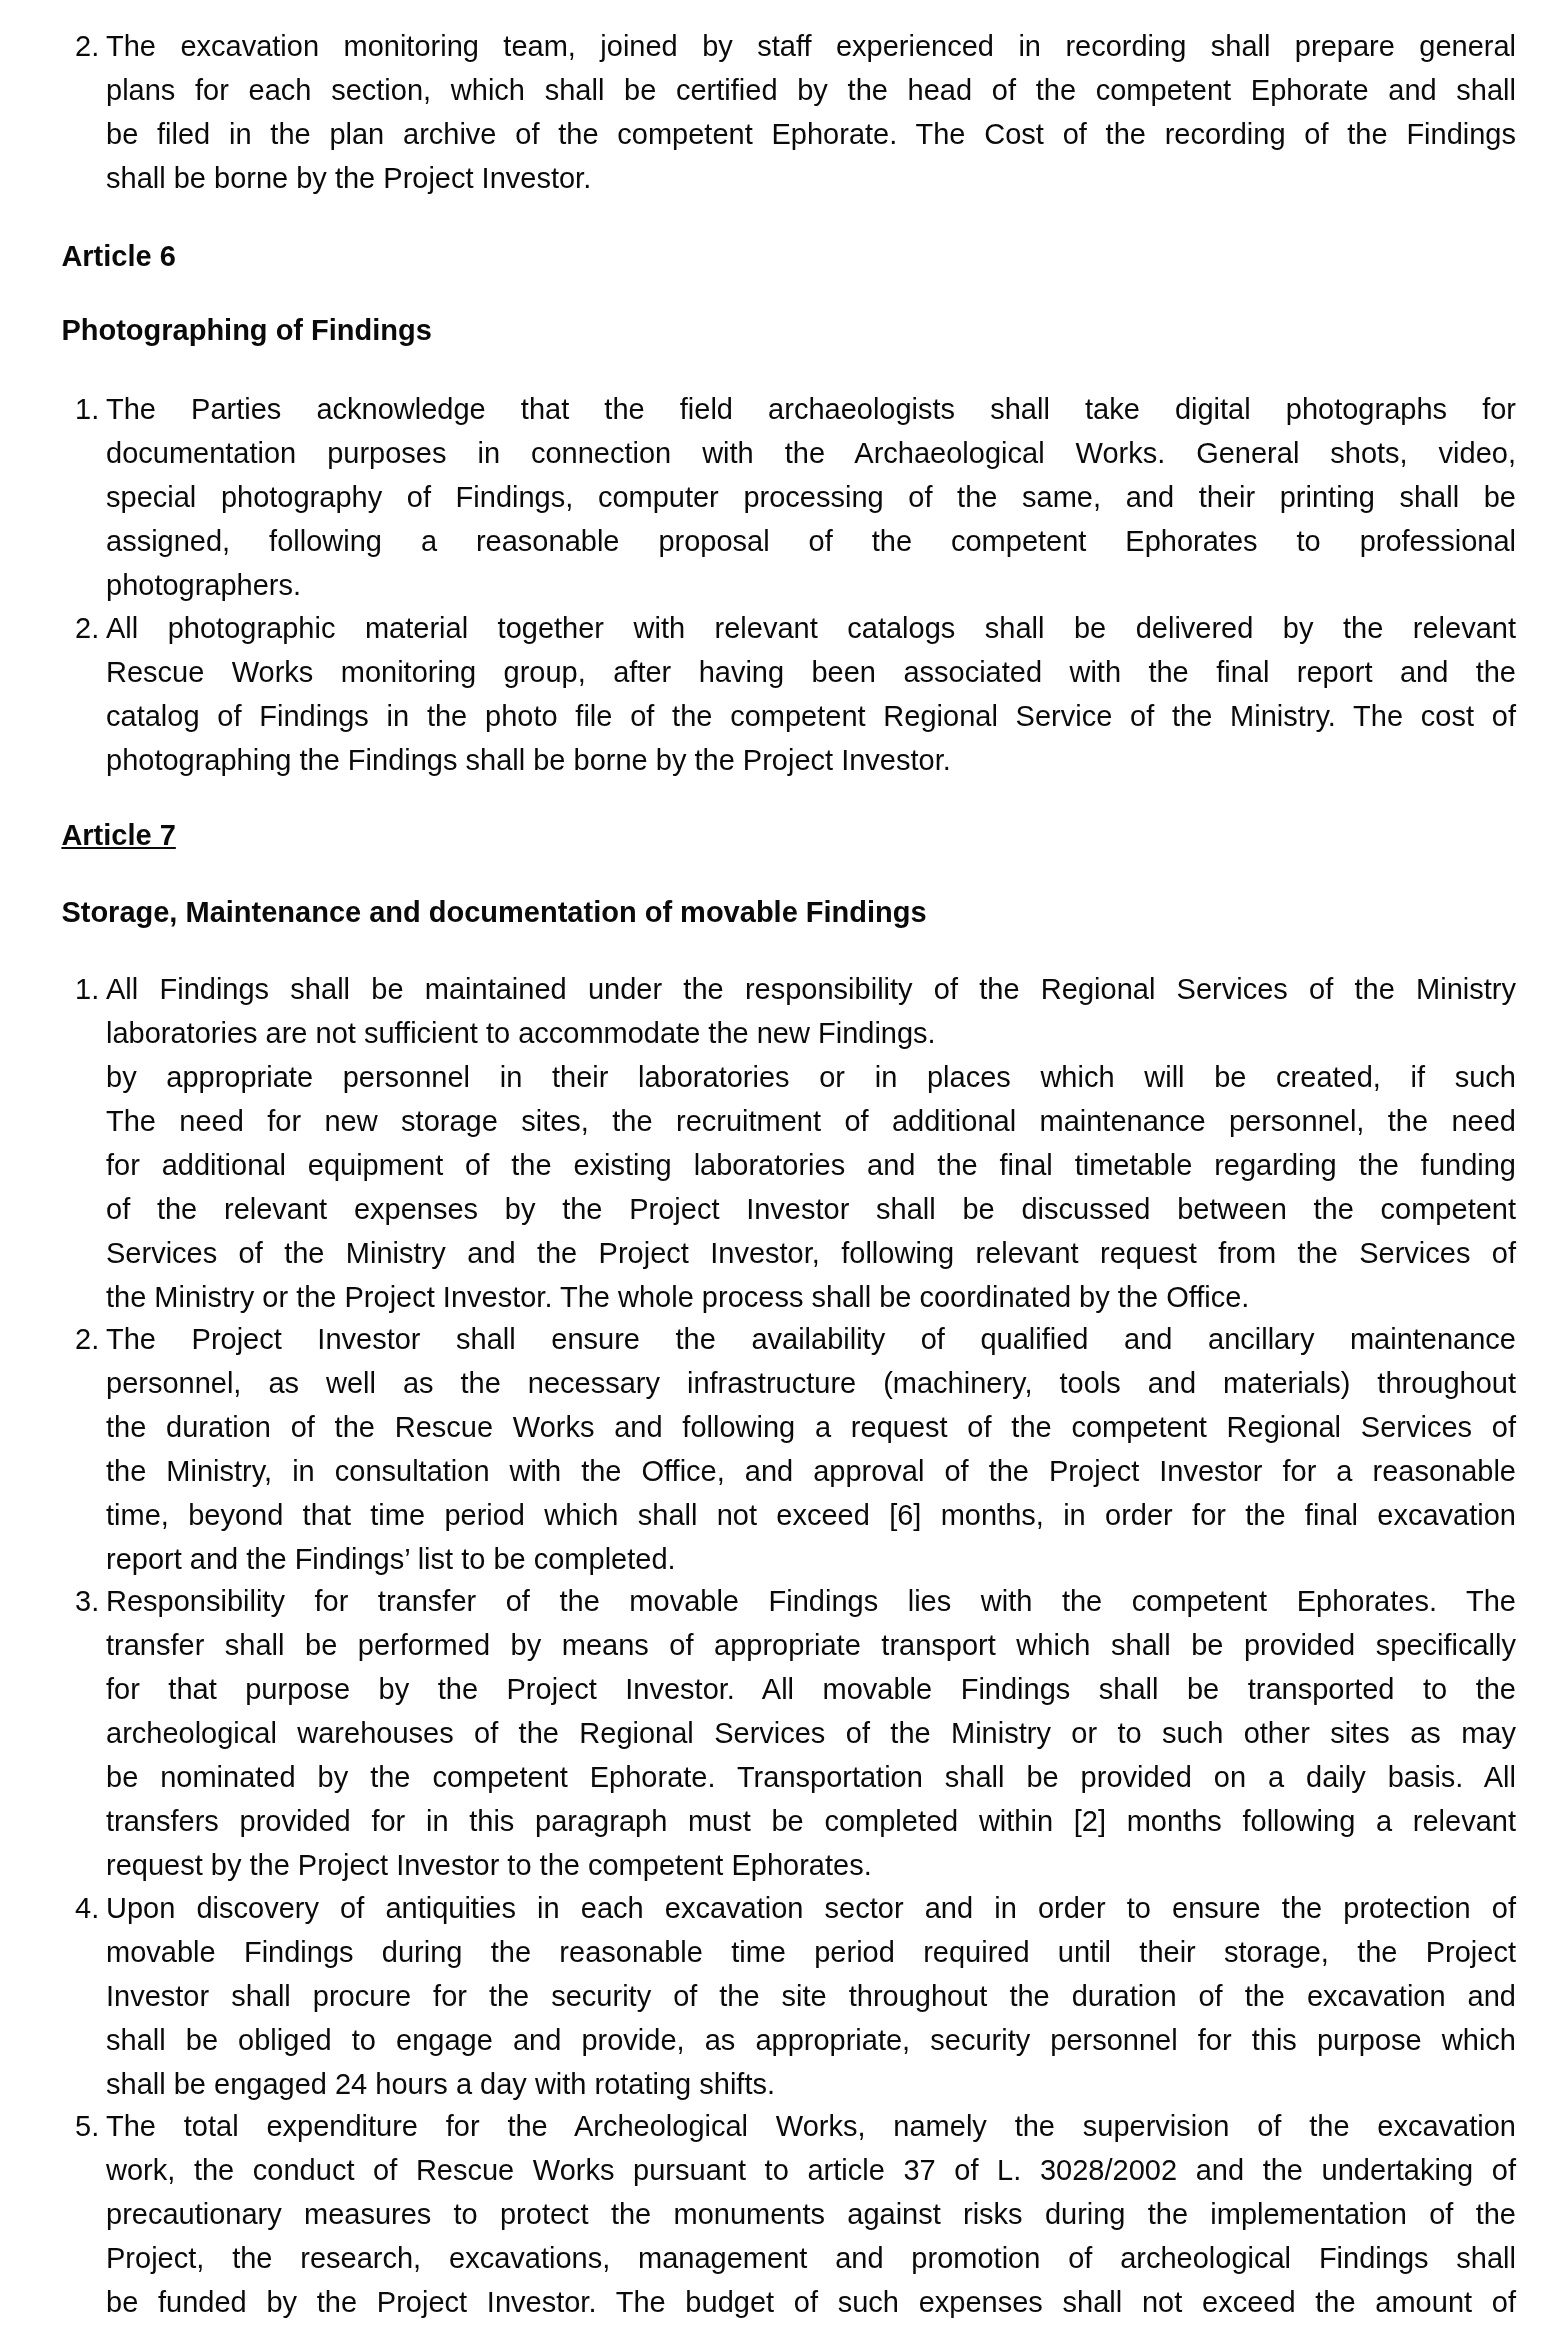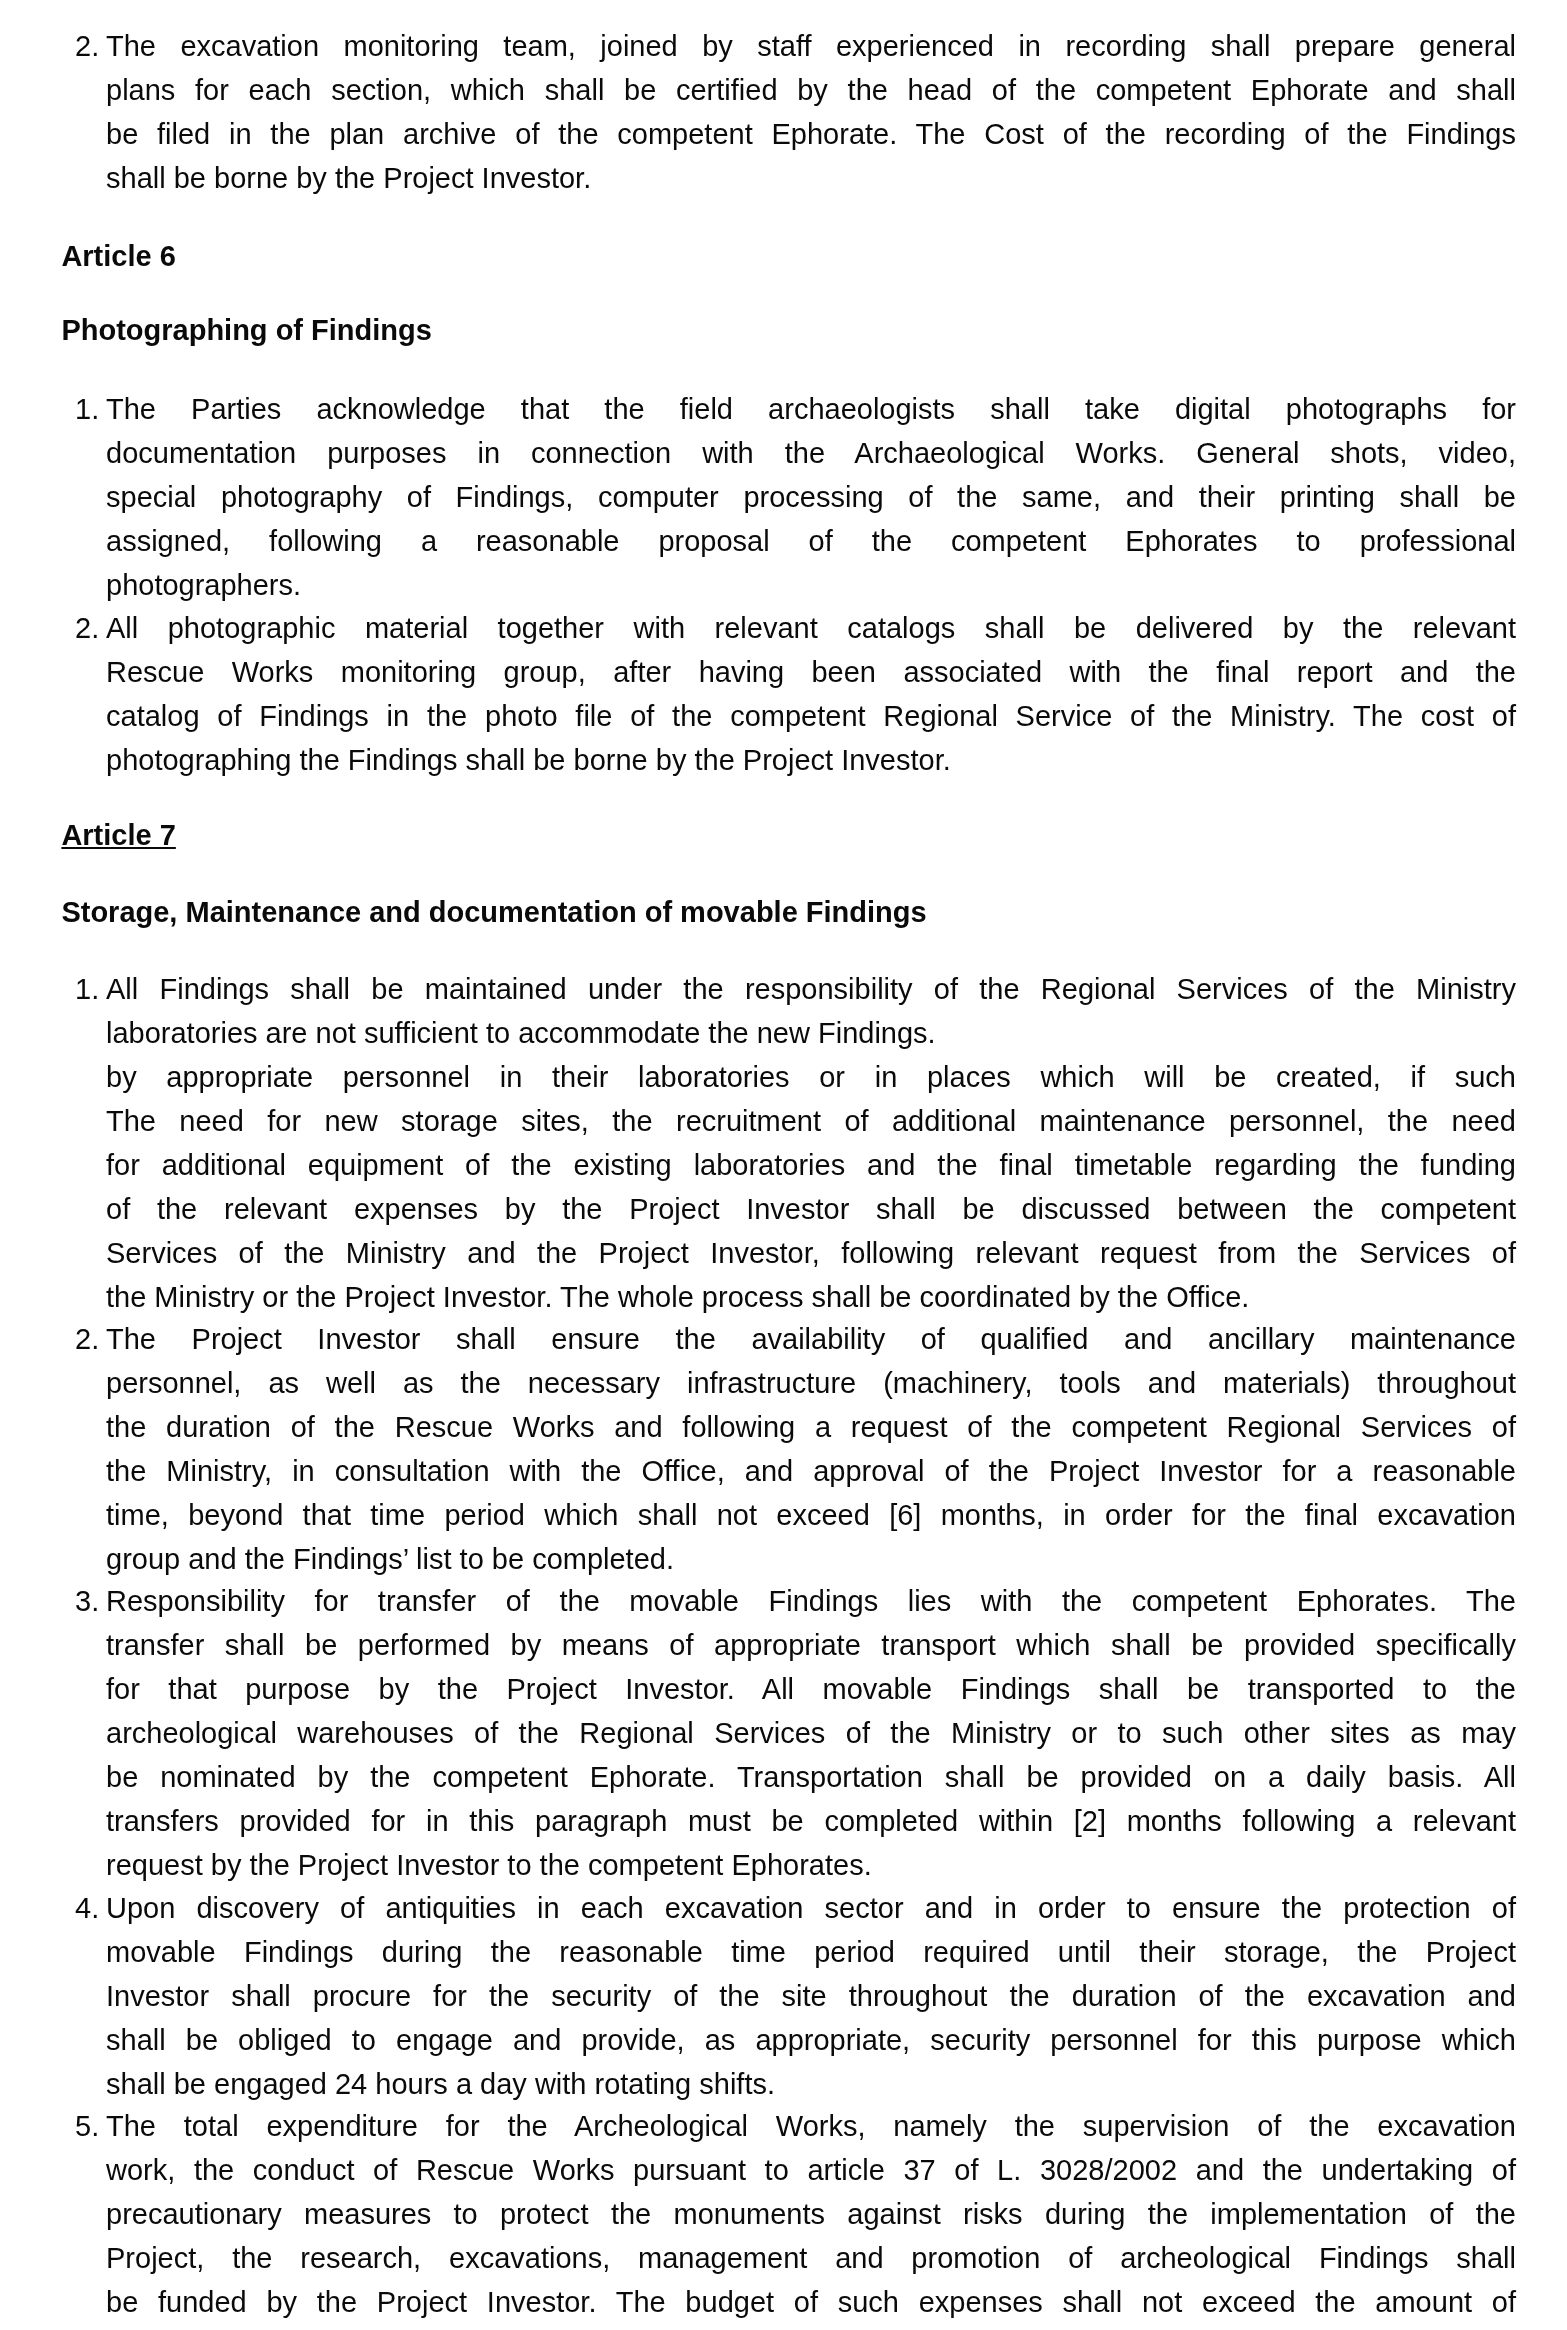--- a/index.html
+++ b/index.html
@@ -86,21 +86,21 @@
 
   <div class="block" style="top:1317px;">
     <div class="item">
       <div class="item-num">2.</div>
       <div class="item-lines">
         <div class="line">The Project Investor shall ensure the availability of qualified and ancillary maintenance</div>
         <div class="line">personnel, as well as the necessary infrastructure (machinery, tools and materials) throughout</div>
         <div class="line">the duration of the Rescue Works and following a request of the competent Regional Services of</div>
         <div class="line">the Ministry, in consultation with the Office, and approval of the Project Investor for a reasonable</div>
         <div class="line">time, beyond that time period which shall not exceed [6] months, in order for the final excavation</div>
-        <div class="line last">group and the Findings’ list to be completed.</div>
+        <div class="line last">report and the Findings’ list to be completed.</div>
       </div>
     </div>
   </div>
 
   <div class="block" style="top:1579px;">
     <div class="item">
       <div class="item-num">3.</div>
       <div class="item-lines">
         <div class="line">Responsibility for transfer of the movable Findings lies with the competent Ephorates. The</div>
         <div class="line">transfer shall be performed by means of appropriate transport which shall be provided specifically</div>

